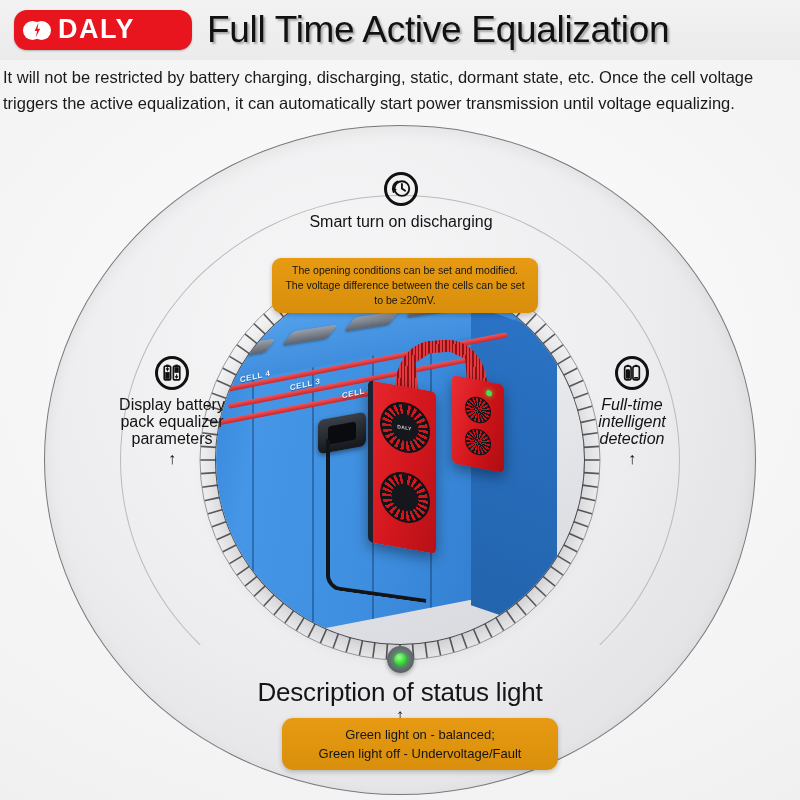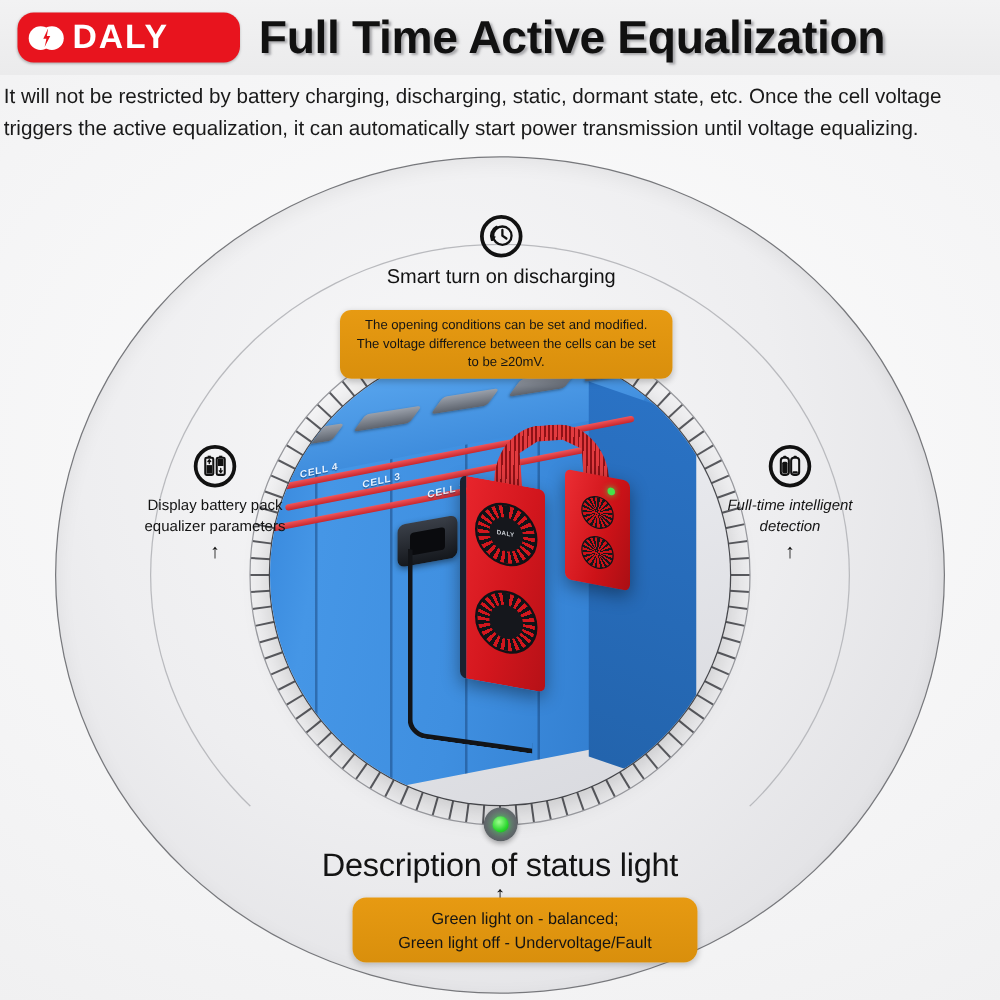--- a/index.html
+++ b/index.html
@@ -38,21 +38,21 @@
     position:absolute; left:10px; top:7px; width:9px; height:15px;
     background:#e8141e; z-index:3;
     clip-path:polygon(62% 0, 18% 56%, 46% 56%, 30% 100%, 80% 42%, 50% 42%);
   }
   .logo-text {
     color:#fff; font-size:27px; font-weight:bold; letter-spacing:1.5px;
     font-family:"Liberation Sans", sans-serif; line-height:1;
     padding-bottom:2px;
   }
   .title {
-    font-size:37px; font-weight:bold; letter-spacing:-0.3px;
+    font-size:37px; font-weight:normal; letter-spacing:-0.3px;
     margin-left:15px; white-space:nowrap;
     text-shadow:2px 2px 2px rgba(110,110,115,.55);
     font-family:"Liberation Sans", sans-serif;
   }
 
   
   .intro {
     position:absolute; top:64px; left:3px; width:772px;
     font-size:16.5px; line-height:26px; color:#1a1a1a;
     font-family:"Liberation Sans", sans-serif;
@@ -208,42 +208,42 @@
   
   .callout { position:absolute; text-align:center; }
   .ci {
     width:34px; height:34px; border-radius:50%;
     border:3px solid #111; margin:0 auto 6px;
     display:flex; align-items:center; justify-content:center;
     background:transparent;
   }
   .ci svg { display:block; }
   .ctext {
-    font-size:12px; line-height:17px; color:#131313;
+    font-size:16px; line-height:17px; color:#131313;
     font-family:"Liberation Sans", sans-serif;
   }
   .arrow-up {
     font-size:16px; line-height:16px; margin-top:4px; color:#111; font-weight:bold;
   }
 
   .callout-top  { left:303px; top:172px; width:196px; }
   .callout-top .ctext { font-size:16px; line-height:19px; }
   .callout-left { left:104px; top:356px; width:136px; }
   .callout-right{ left:570px; top:356px; width:124px;font-style:italic; }
 
   .banner {
     background:linear-gradient(180deg,#e79a12 0%, #d98f0c 100%);
     border-radius:9px;
     color:#141414;
     padding:5px 10px;
     box-shadow:0 2px 5px rgba(0,0,0,.22);
     font-family:"Liberation Sans", sans-serif;
   }
   .banner-top {
-    position:absolute; left:272px; top:248px; width:266px;
+    position:absolute; left:272px; top:258px; width:266px;
     font-size:10.5px; line-height:15px; text-align:center;
   }
   .banner-bottom {
     position:absolute; left:282px; top:718px; width:276px;
     font-size:13px; line-height:19px; text-align:center; padding:7px 10px;
     border-radius:11px;
   }
 
   .status-wrap { position:absolute; left:0; top:646px; width:800px; text-align:center; }
   .led-big {

